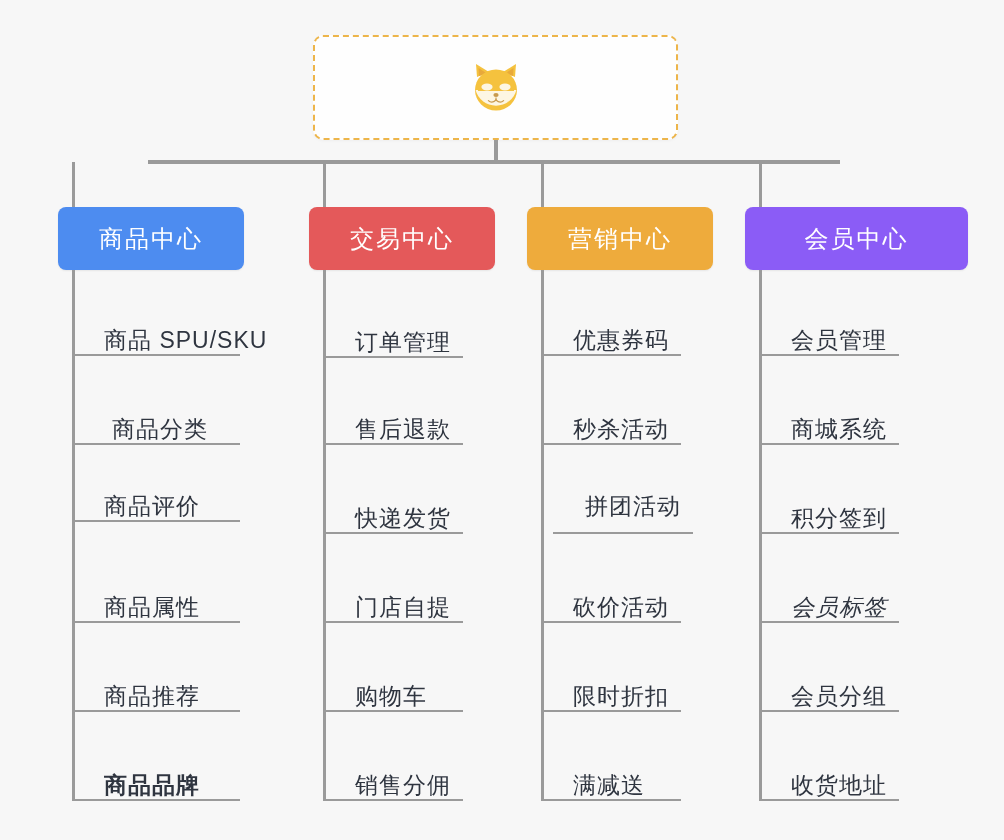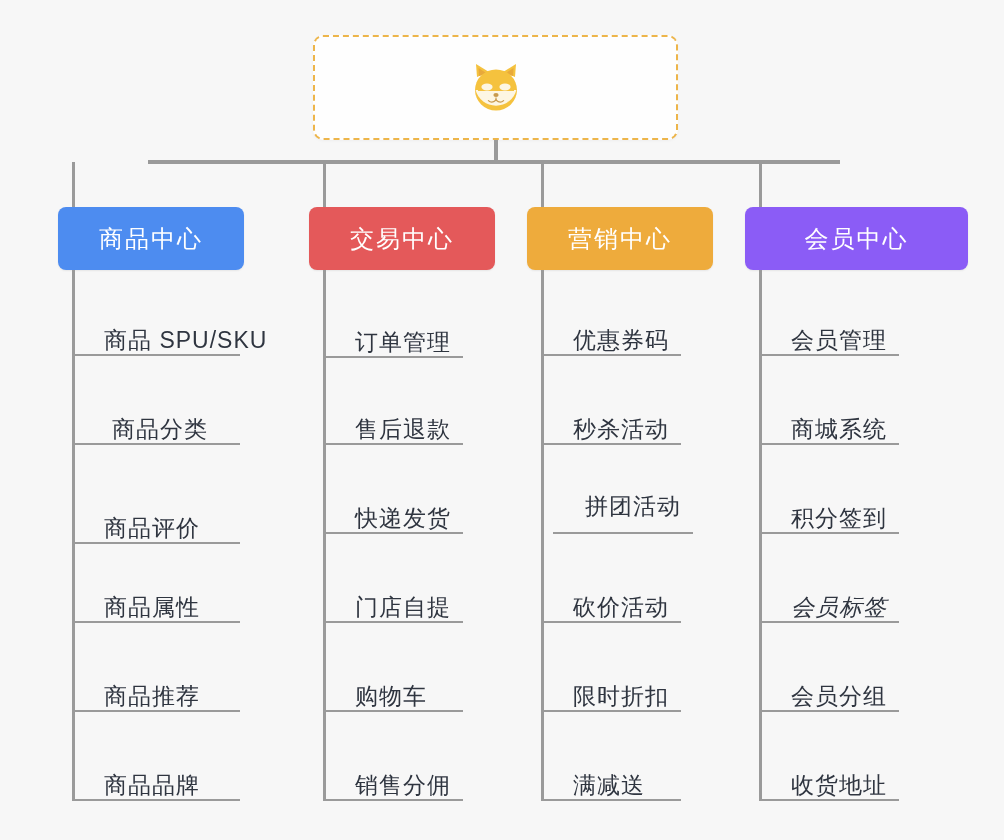--- a/index.html
+++ b/index.html
@@ -111,30 +111,30 @@
         <span>商品中心</span>
       </div>
       <div class="col" style="left: 72px; top: 270px;">
         <div class="spine" style="height: 531px;"></div>
         <div class="leaf" style="left: 0px; top: 34px; width: 168px;">
           <span class="leaf-label">商品 SPU/SKU</span>
         </div>
         <div class="leaf" style="left: 0px; top: 123px; width: 168px; padding-left: 40px;">
           <span class="leaf-label">商品分类</span>
         </div>
-        <div class="leaf" style="left: 0px; top: 222px; width: 168px; text-align: center;">
+        <div class="leaf" style="left: 0px; top: 200px; width: 168px; text-align: center;">
           <span class="leaf-label">商品评价</span>
         </div>
         <div class="leaf" style="left: 0px; top: 301px; width: 168px;">
           <span class="leaf-label">商品属性</span>
         </div>
         <div class="leaf" style="left: 0px; top: 390px; width: 168px;">
           <span class="leaf-label">商品推荐</span>
         </div>
-        <div class="leaf" style="left: 0px; top: 479px; width: 168px;">
+        <div class="leaf" style="left: 0px; top: 479px; width: 168px; font-weight: bold;">
           <span class="leaf-label">商品品牌</span>
         </div>
       </div>
       <div class="conn" style="left: 323px; top: 162px; width: 3px; height: 45px;"></div>
       <div class="cat" style="left: 309px; top: 207px; width: 186px; height: 63px; background: rgb(228, 89, 90);">
         <span>交易中心</span>
       </div>
       <div class="col" style="left: 323px; top: 270px;">
         <div class="spine" style="height: 531px;"></div>
         <div class="leaf" style="left: 0px; top: 36px; width: 140px; align-items: flex-end;">

